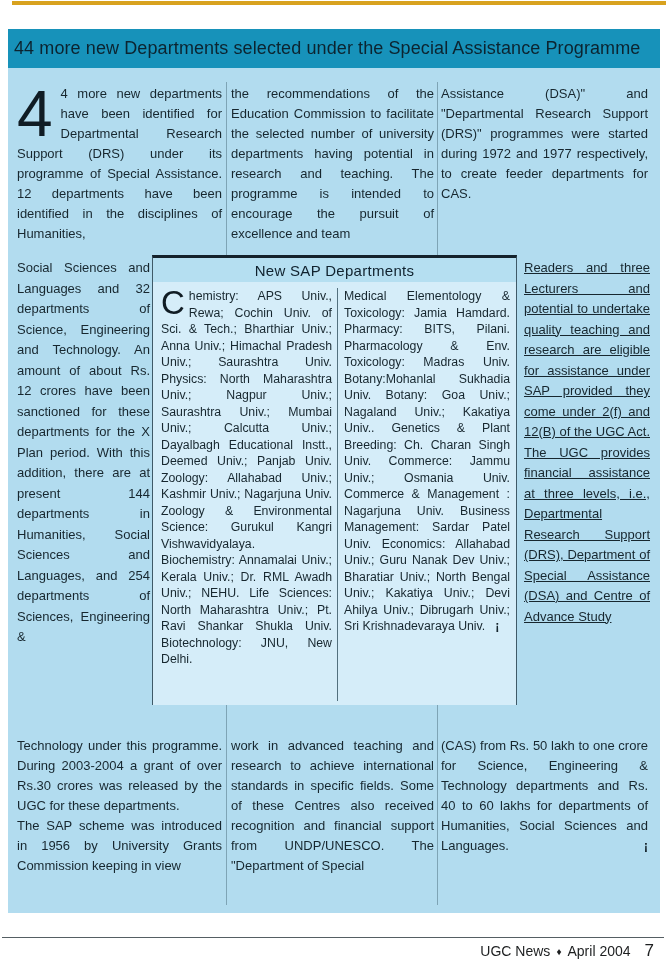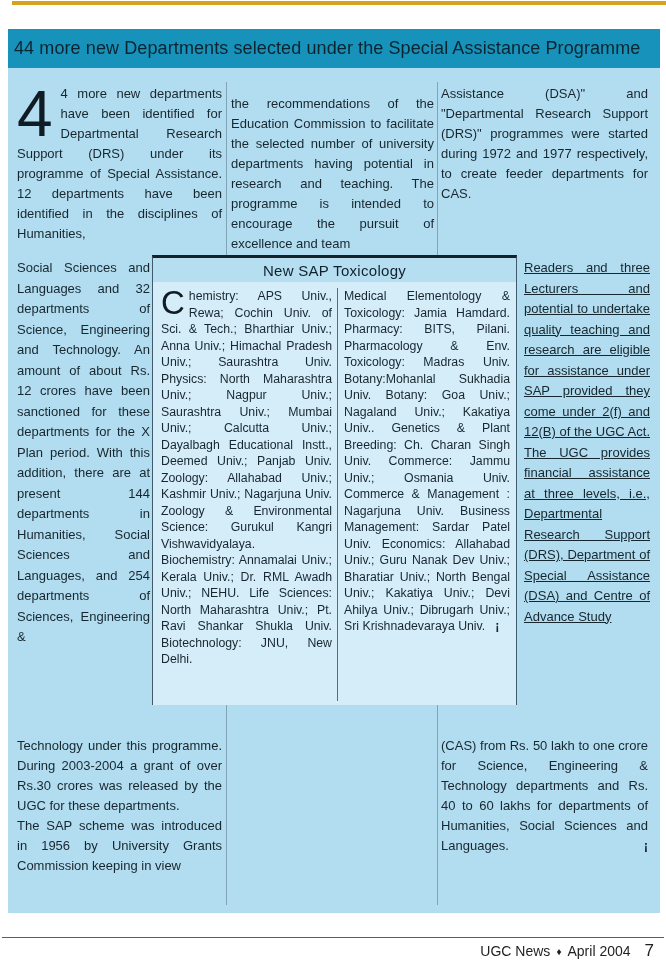--- a/index.html
+++ b/index.html
@@ -20,21 +20,21 @@
   .col-divider { position:absolute; top:82px; width:1px; height:823px; background:#4a6b7c; opacity:0.5; }
   #divider-1 { left:226px; }
   #divider-2 { left:437px; }
 
   .textblock {
     position:absolute; color:#17272f; text-align:justify;
     font-size:13px; line-height:20px;
   }
   .textblock p { margin:0; }
   .col1-top { left:17px;  top:84px;  width:205px; }
-  .col2-top { left:231px; top:94px;  width:203px; }
+  .col2-top { left:231px; top:84px;  width:203px; }
   .col3-top { left:441px; top:84px;  width:207px; }
   .col1-mid { left:17px;  top:258px; width:133px; line-height:20.5px; }
   .col3-mid { left:524px; top:258px; width:126px; line-height:20.5px;text-decoration:underline; }
   .col1-bot { left:17px;  top:736px; width:205px; }
   .col2-bot { left:231px; top:736px; width:203px; }
   .col3-bot { left:441px; top:736px; width:207px; }
 
   .dropcap-4 {
     float:left; font-size:64px; line-height:56px; margin:2px 8px 0 0;
     color:#101c24; font-weight:500;
@@ -105,38 +105,41 @@
   <div class="textblock col1-mid">
     <p>Social Sciences and Languages and 32 departments of Science, Engineering and Technology. An amount of about Rs. 12 crores have been sanctioned for these departments for the X Plan period. With this addition, there are at present 144 departments in Humanities, Social Sciences and Languages, and 254 departments of Sciences, Engineering &amp;</p>
   </div>
 
   <div class="textblock col3-mid">
     <p>Readers and three Lecturers and potential to undertake quality teaching and research are eligible for assistance under SAP provided they come under 2(f) and 12(B) of the UGC Act. The UGC provides financial assistance at three levels, i.e., Departmental Research Support (DRS), Department of Special Assistance (DSA) and Centre of Advance Study</p>
   </div>
 
   <div class="sap-box">
     <div class="sap-box-header">
-      <span>New SAP Toxicology</span>
+      <span>New SAP Departments</span>
     </div>
     <div class="sap-box-body">
       <div class="sap-text sap-col-a">
         <p><span class="dropcap-c">C</span><span>hemistry: APS Univ., Rewa; Cochin Univ. of Sci. &amp; Tech.; Bharthiar Univ.; Anna Univ.; Himachal Pradesh Univ.; Saurashtra Univ. Physics: North Maharashtra Univ.; Nagpur Univ.; Saurashtra Univ.; Mumbai Univ.; Calcutta Univ.; Dayalbagh Educational Instt., Deemed Univ.; Panjab Univ. Zoology: Allahabad Univ.; Kashmir Univ.; Nagarjuna Univ. Zoology &amp; Environmental Science: Gurukul Kangri Vishwavidyalaya. Biochemistry: Annamalai Univ.; Kerala Univ.; Dr. RML Awadh Univ.; NEHU. Life Sciences: North Maharashtra Univ.; Pt. Ravi Shankar Shukla Univ. Biotechnology: JNU, New Delhi.</span></p>
       </div>
       <div class="sap-box-divider"></div>
       <div class="sap-text sap-col-b">
         <p><span>Medical Elementology &amp; Toxicology: Jamia Hamdard. Pharmacy: BITS, Pilani. Pharmacology &amp; Env. Toxicology: Madras Univ. Botany:Mohanlal Sukhadia Univ. Botany: Goa Univ.; Nagaland Univ.; Kakatiya Univ.. Genetics &amp; Plant Breeding: Ch. Charan Singh Univ. Commerce: Jammu Univ.; Osmania Univ. Commerce &amp; Management : Nagarjuna Univ. Business Management: Sardar Patel Univ. Economics: Allahabad Univ.; Guru Nanak Dev Univ.; Bharatiar Univ.; North Bengal Univ.; Kakatiya Univ.; Devi Ahilya Univ.; Dibrugarh Univ.; Sri Krishnadevaraya Univ.</span><span class="endmark-inline">¡</span></p>
       </div>
     </div>
   </div>
 
   <div class="textblock col1-bot">
     <p>Technology under this programme. During 2003-2004 a grant of over Rs.30 crores was released by the UGC for these departments.</p>
     <p>The SAP scheme was introduced in 1956 by University Grants Commission keeping in view</p>
   </div>
 
+  <div class="textblock col2-bot">
+    <p>work in advanced teaching and research to achieve international standards in specific fields. Some of these Centres also received recognition and financial support from UNDP/UNESCO. The "Department of Special</p>
+  </div>
 
   <div class="textblock col3-bot">
     <p><span>(CAS) from Rs. 50 lakh to one crore for Science, Engineering &amp; Technology departments and Rs. 40 to 60 lakhs for departments of Humanities, Social Sciences and Languages.</span><span class="endmark-right">¡</span></p>
   </div>
 
   <div class="footer-rule"></div>
 
   <div class="footer">
     <span>UGC News</span>
     <span class="bullet">♦</span>

